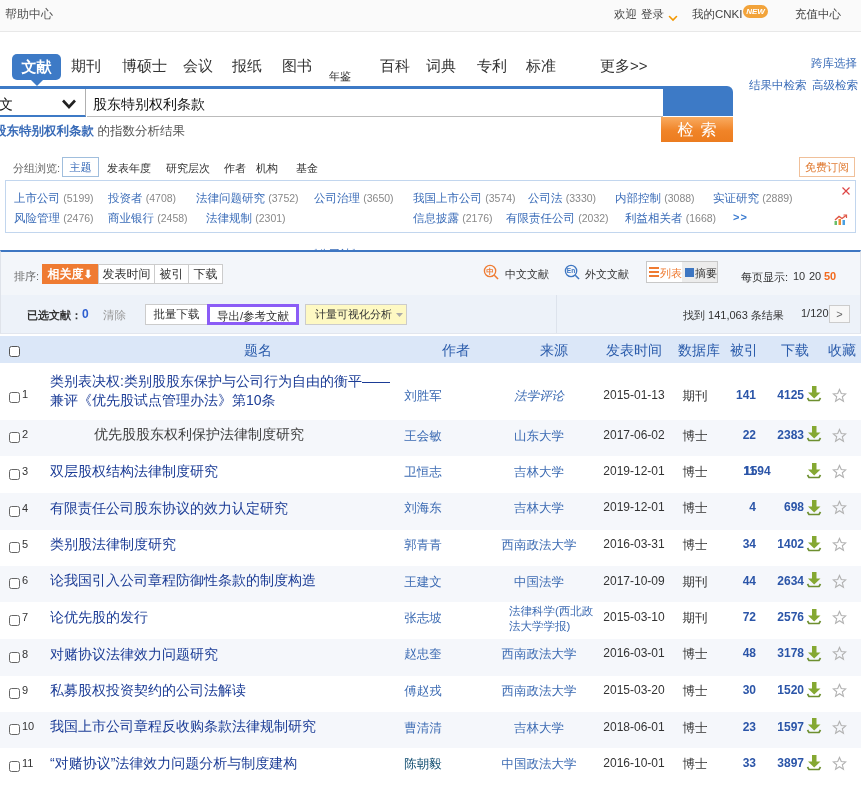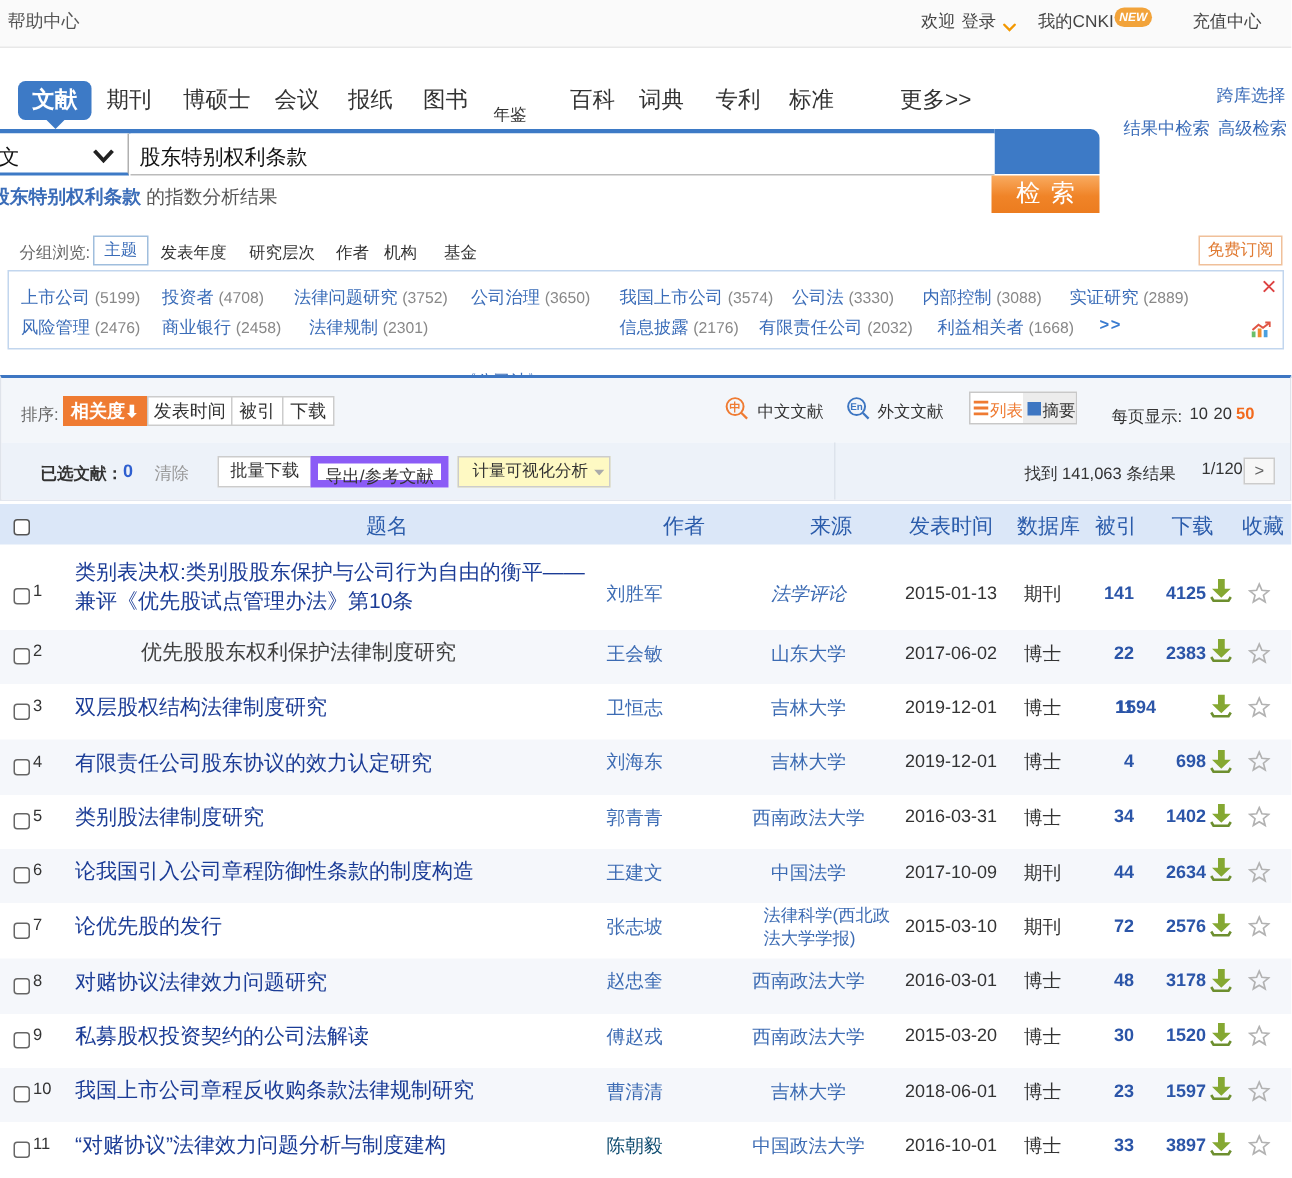--- a/index.html
+++ b/index.html
@@ -118,21 +118,21 @@
 <div class="abs" style="left:685px;top:268px;width:9px;height:9px;background:#3d76c2;"></div>
 <div class="abs" style="left:695px;top:266px;font-size:11px;color:#333;">摘要</div>
 <div class="abs" style="left:741px;top:270px;font-size:11px;color:#333;">每页显示:</div>
 <div class="abs" style="left:793px;top:270px;font-size:11px;color:#333;">10</div>
 <div class="abs" style="left:809px;top:270px;font-size:11px;color:#333;">20</div>
 <div class="abs" style="left:824px;top:270px;font-size:11px;color:#f26a1d;font-weight:bold;">50</div>
 <div class="abs" style="left:27px;top:308px;font-size:11px;color:#333;font-weight:bold;">已选文献：</div>
 <div class="abs" style="left:82px;top:307px;font-size:12px;color:#2e5fd0;font-weight:bold;">0</div>
 <div class="abs" style="left:103px;top:308px;font-size:11.5px;color:#999;">清除</div>
 <div class="abs" style="left:145px;top:304px;width:63px;height:21px;background:#fff;border:1px solid #ccc;color:#333;font-size:11.5px;line-height:19px;text-align:center;">批量下载</div>
-<div class="abs" style="left:207px;top:304px;width:92px;height:21px;background:#fff;border:5px solid #8b5cf6;color:#333;font-size:11.5px;line-height:19px;text-align:center;">导出/参考文献</div>
+<div class="abs" style="left:207px;top:304px;width:92px;height:21px;background:#fff;border:3px solid #8b5cf6;color:#333;font-size:11.5px;line-height:19px;text-align:center;">导出/参考文献</div>
 <div class="abs" style="left:305px;top:304px;width:102px;height:21px;background:#fef9c3;border:1px solid #ccc;color:#333;font-size:11px;line-height:19px;text-align:left;padding-left:9px;">计量可视化分析</div>
 <svg class="abs" style="left:396px;top:313px;" width="7" height="4" viewBox="0 0 7 4">
       <path d="M0 0 L3.5 4 L7 0" fill="#aaa"></path>
     </svg>
 <div class="abs" style="left:683px;top:308px;font-size:11px;color:#333;">找到 141,063 条结果</div>
 <div class="abs" style="left:801px;top:307px;font-size:11px;color:#333;">1/120</div>
 <div class="abs" style="left:829px;top:305px;width:21px;height:18px;border:1px solid #ccc;background:#f7f7f7;color:#666;font-size:11px;line-height:16px;text-align:center;">&gt;</div>
 <div class="abs" style="left:0;top:336px;width:861px;height:27px;background:#dbe7f8;"></div>
 <div class="abs" style="left:9px;top:346px;width:11px;height:11px;border:1.6px solid #555;border-radius:2.5px;background:#fff;"></div>
 <div class="abs" style="left:244px;top:342px;font-size:14px;color:#2b5cab;">题名</div>

